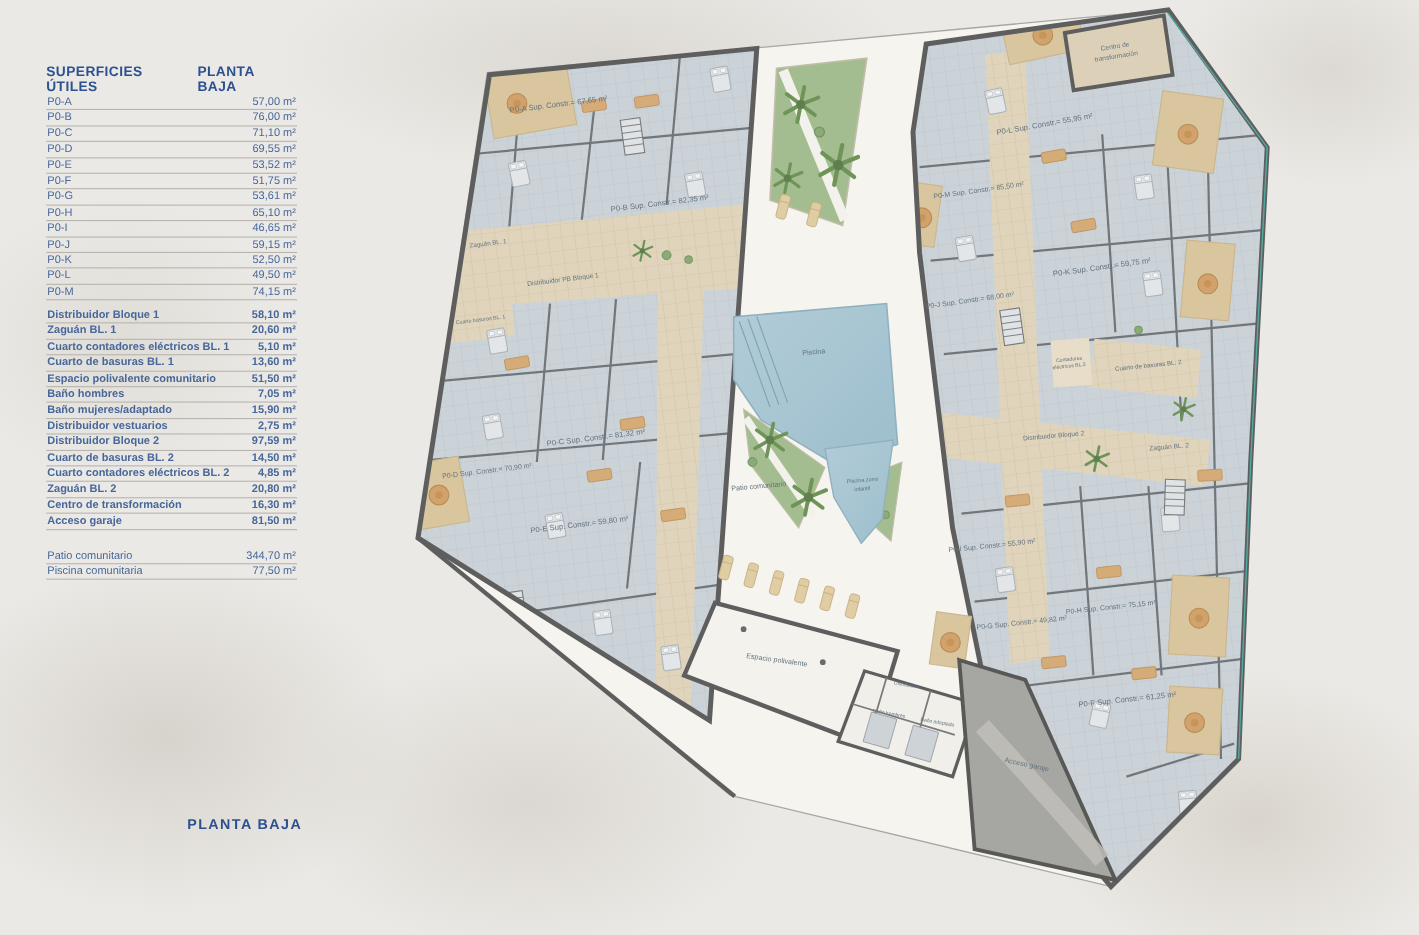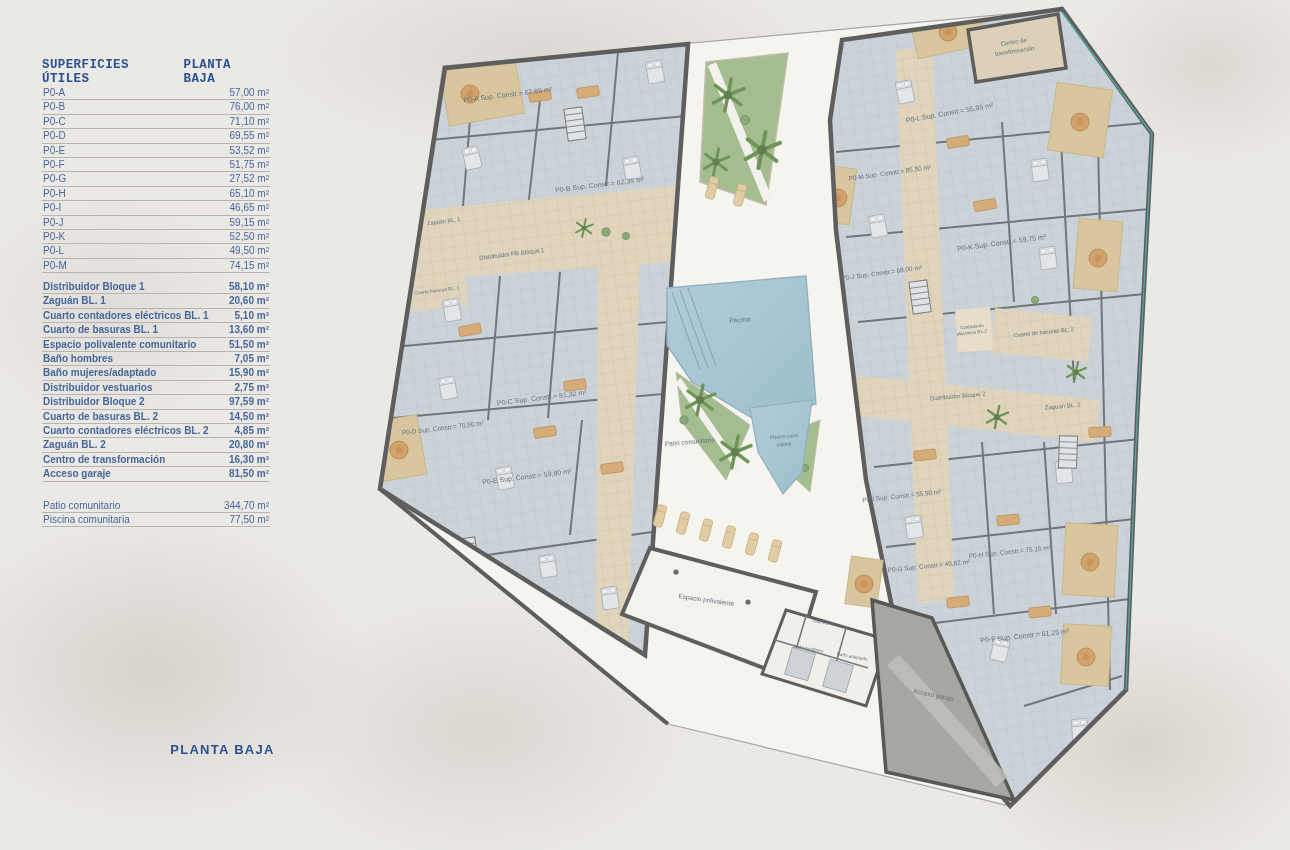--- a/index.html
+++ b/index.html
@@ -9,21 +9,21 @@
   .blob{position:absolute;pointer-events:none;}
   .b1{left:-70px;top:510px;width:440px;height:320px;background:radial-gradient(closest-side,rgba(198,193,185,.55),rgba(198,193,185,0));}
   .b2{left:250px;top:-50px;width:580px;height:210px;background:radial-gradient(closest-side,rgba(204,200,193,.5),rgba(204,200,193,0));}
   .b3{left:950px;top:610px;width:380px;height:270px;background:radial-gradient(closest-side,rgba(202,196,186,.55),rgba(202,196,186,0));}
   .b4{left:260px;top:590px;width:440px;height:280px;background:radial-gradient(closest-side,rgba(199,194,186,.45),rgba(199,194,186,0));}
   .b5{left:1070px;top:-40px;width:280px;height:210px;background:radial-gradient(closest-side,rgba(205,201,193,.5),rgba(205,201,193,0));}
   .b6{left:-40px;top:180px;width:300px;height:260px;background:radial-gradient(closest-side,rgba(207,203,196,.4),rgba(207,203,196,0));}
 
   .panel{position:absolute;left:42px;top:58px;width:228px;}
   .panel-header{display:flex;justify-content:flex-end;
-      font-weight:bold;font-size:12.5px;letter-spacing:.4px;color:var(--ink,#2c5190);font-family:Liberation Mono, monospace;}
+      font-weight:bold;font-size:12.5px;letter-spacing:.4px;color:var(--ink,#2c5190);}
   .rows{margin-top:0;}
   .rows.second{margin-top:7px;font-weight:bold;}
   .rows.contig{margin-top:0;}
   .rows.outdoor{margin-top:17px;}
   .row{display:flex;justify-content:space-between;align-items:baseline;
       font-size:10px;line-height:1;color:var(--ink-soft,#47679a);
       border-bottom:1px solid #b8b5b0;padding:2px 1px 1.4px;}
   .row .rv{white-space:nowrap;text-align:center;}
   .rows.totals .row{font-weight:bold;color:var(--ink,#2c5190);border-bottom-color:#6d88ac;}
   .footer-title{position:absolute;left:150px;top:742px;width:145px;text-align:center;
@@ -371,21 +371,21 @@
           <span class="rv">53,52 m²</span>
         </div>
 
         <div class="row">
           <span class="rl">P0-F</span>
           <span class="rv">51,75 m²</span>
         </div>
 
         <div class="row">
           <span class="rl">P0-G</span>
-          <span class="rv">27,52 m²</span>
+          <span class="rv">53,61 m²</span>
         </div>
 
         <div class="row">
           <span class="rl">P0-H</span>
           <span class="rv">65,10 m²</span>
         </div>
 
         <div class="row">
           <span class="rl">P0-I</span>
           <span class="rv">46,65 m²</span>

